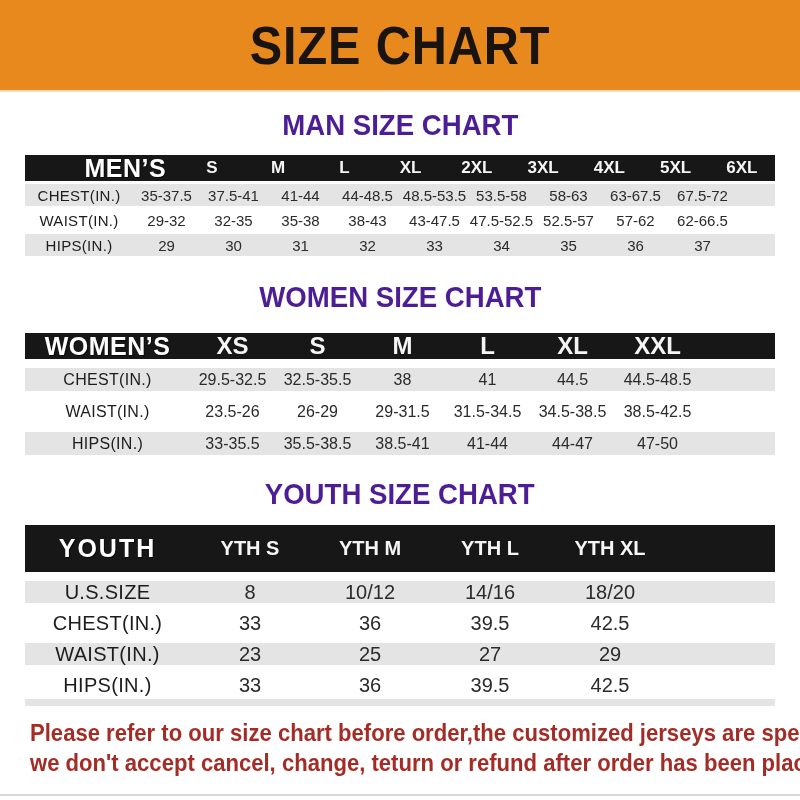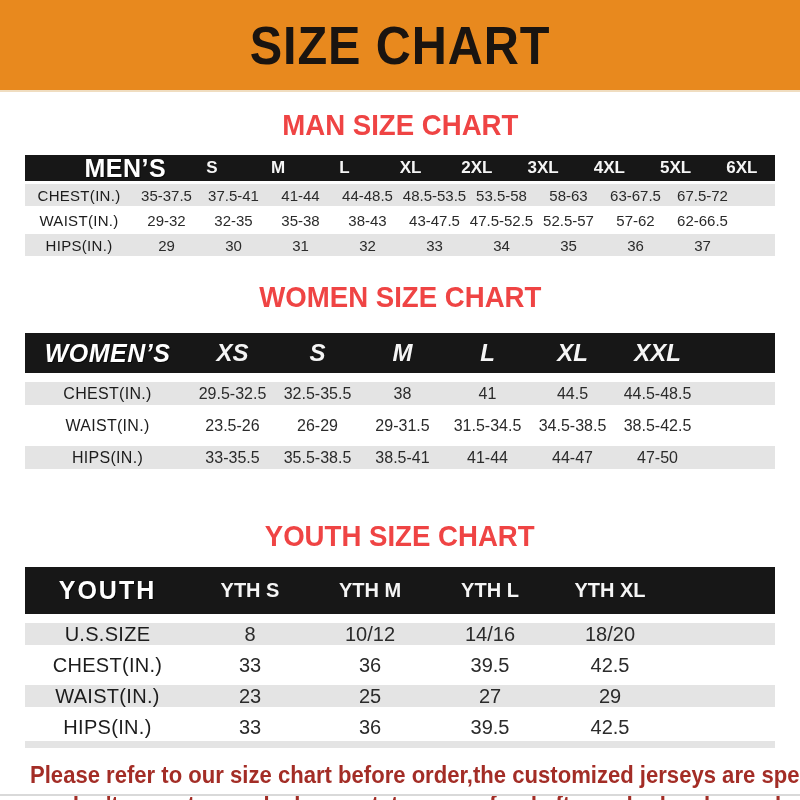--- a/index.html
+++ b/index.html
@@ -7,25 +7,25 @@
     font-family:"Liberation Sans", sans-serif; position:relative; }
 
   
   .banner { height:92px; background:#E8891E; display:flex; align-items:center;
     justify-content:center; border-bottom:2px solid #f0ddc0; }
   .banner-title { font-size:54px; font-weight:800; color:#1a1410;
     letter-spacing:1px; transform:scaleX(0.9); white-space:nowrap; }
 
   
   .section-heading { text-align:center; font-size:30px; line-height:34px;
-    font-weight:800; color:#ef4444; letter-spacing:0px; }
+    font-weight:800; color:#4c1d95; letter-spacing:0px; }
   .section-heading > span { display:inline-block; transform:scaleX(0.92); white-space:nowrap; }
   #sec-men   .section-heading { margin-top:16px; margin-bottom:13px; }
   #sec-women .section-heading { margin-top:24px; margin-bottom:19px; }
-  #sec-youth .section-heading { margin-top:50px; margin-bottom:14px; }
+  #sec-youth .section-heading { margin-top:22px; margin-bottom:14px; }
 
   
   .size-table { width:750px; margin:0 auto; }
   .bar { background:#171717; display:flex; align-items:center; }
   .bar-label { display:flex; align-items:center; justify-content:center;
     color:#ffffff; font-weight:800; letter-spacing:0.5px; font-size:25px;
     text-shadow:1px 1px 0 rgba(0,0,0,0.6); }
   .bar-col { display:flex; align-items:center; justify-content:center;
     color:#f5f5f5; font-weight:600; }
   .filler { flex:1; }
@@ -37,21 +37,21 @@
 
   
   #sec-men   { --label-w:108px; --col-w:67px; }
   #sec-men   .bar { height:26px;padding-left:47px; }
   #sec-men   .bar-col { font-size:17px; }
   #sec-men   .trow { height:22px; margin-top:3px; }
   #sec-men   .cell, #sec-men .cell-label { font-size:15px; }
 
   
   #sec-women { --label-w:165px; --col-w:85px; }
-  #sec-women .bar { height:40px;font-style:italic; }
+  #sec-women .bar { height:26px; }
   #sec-women .bar-col { font-size:24px; }
   #sec-women .trow { height:23px; margin-top:9px; }
   #sec-women .cell, #sec-women .cell-label { font-size:16px; }
 
   
   #sec-youth { --label-w:165px; --col-w:120px; }
   #sec-youth .bar { height:47px; }
   #sec-youth .bar-col { font-size:20px; }
   #sec-youth .trow { height:22px; margin-top:9px; }
   #sec-youth .cell, #sec-youth .cell-label { font-size:20px; }

